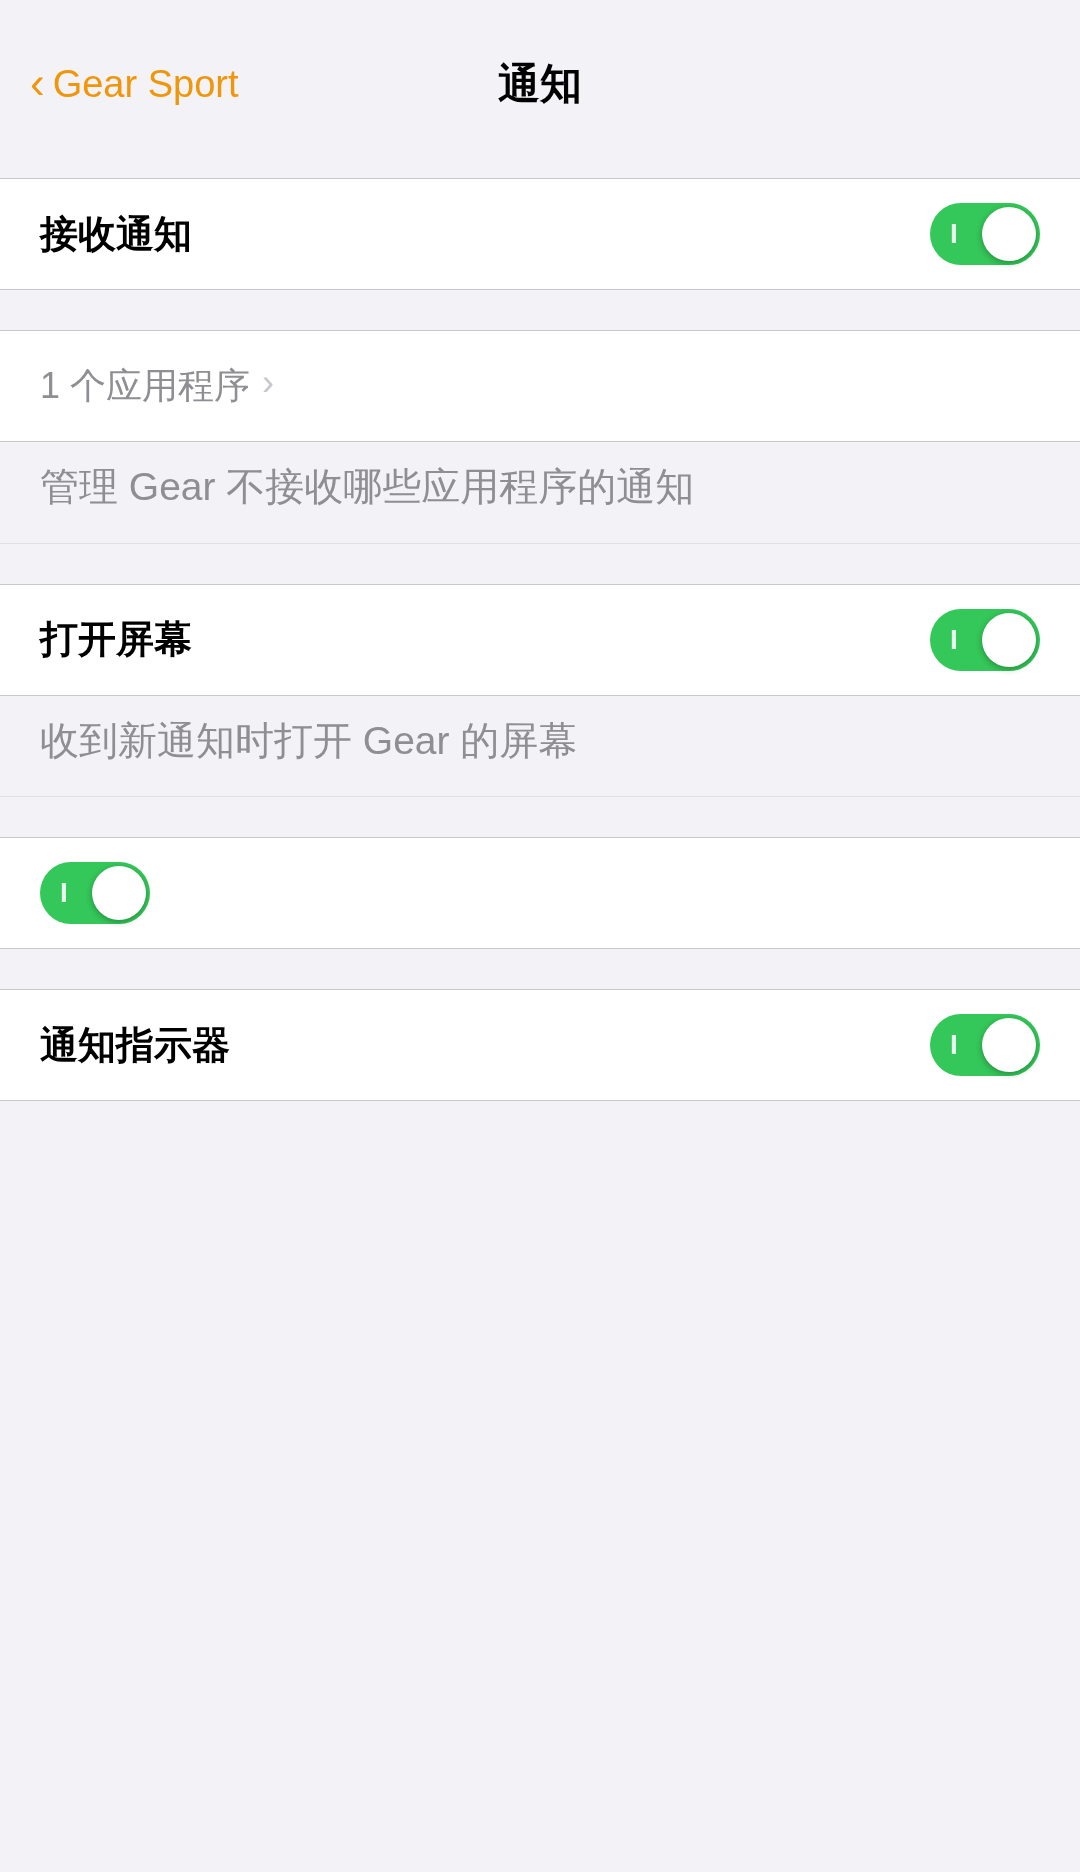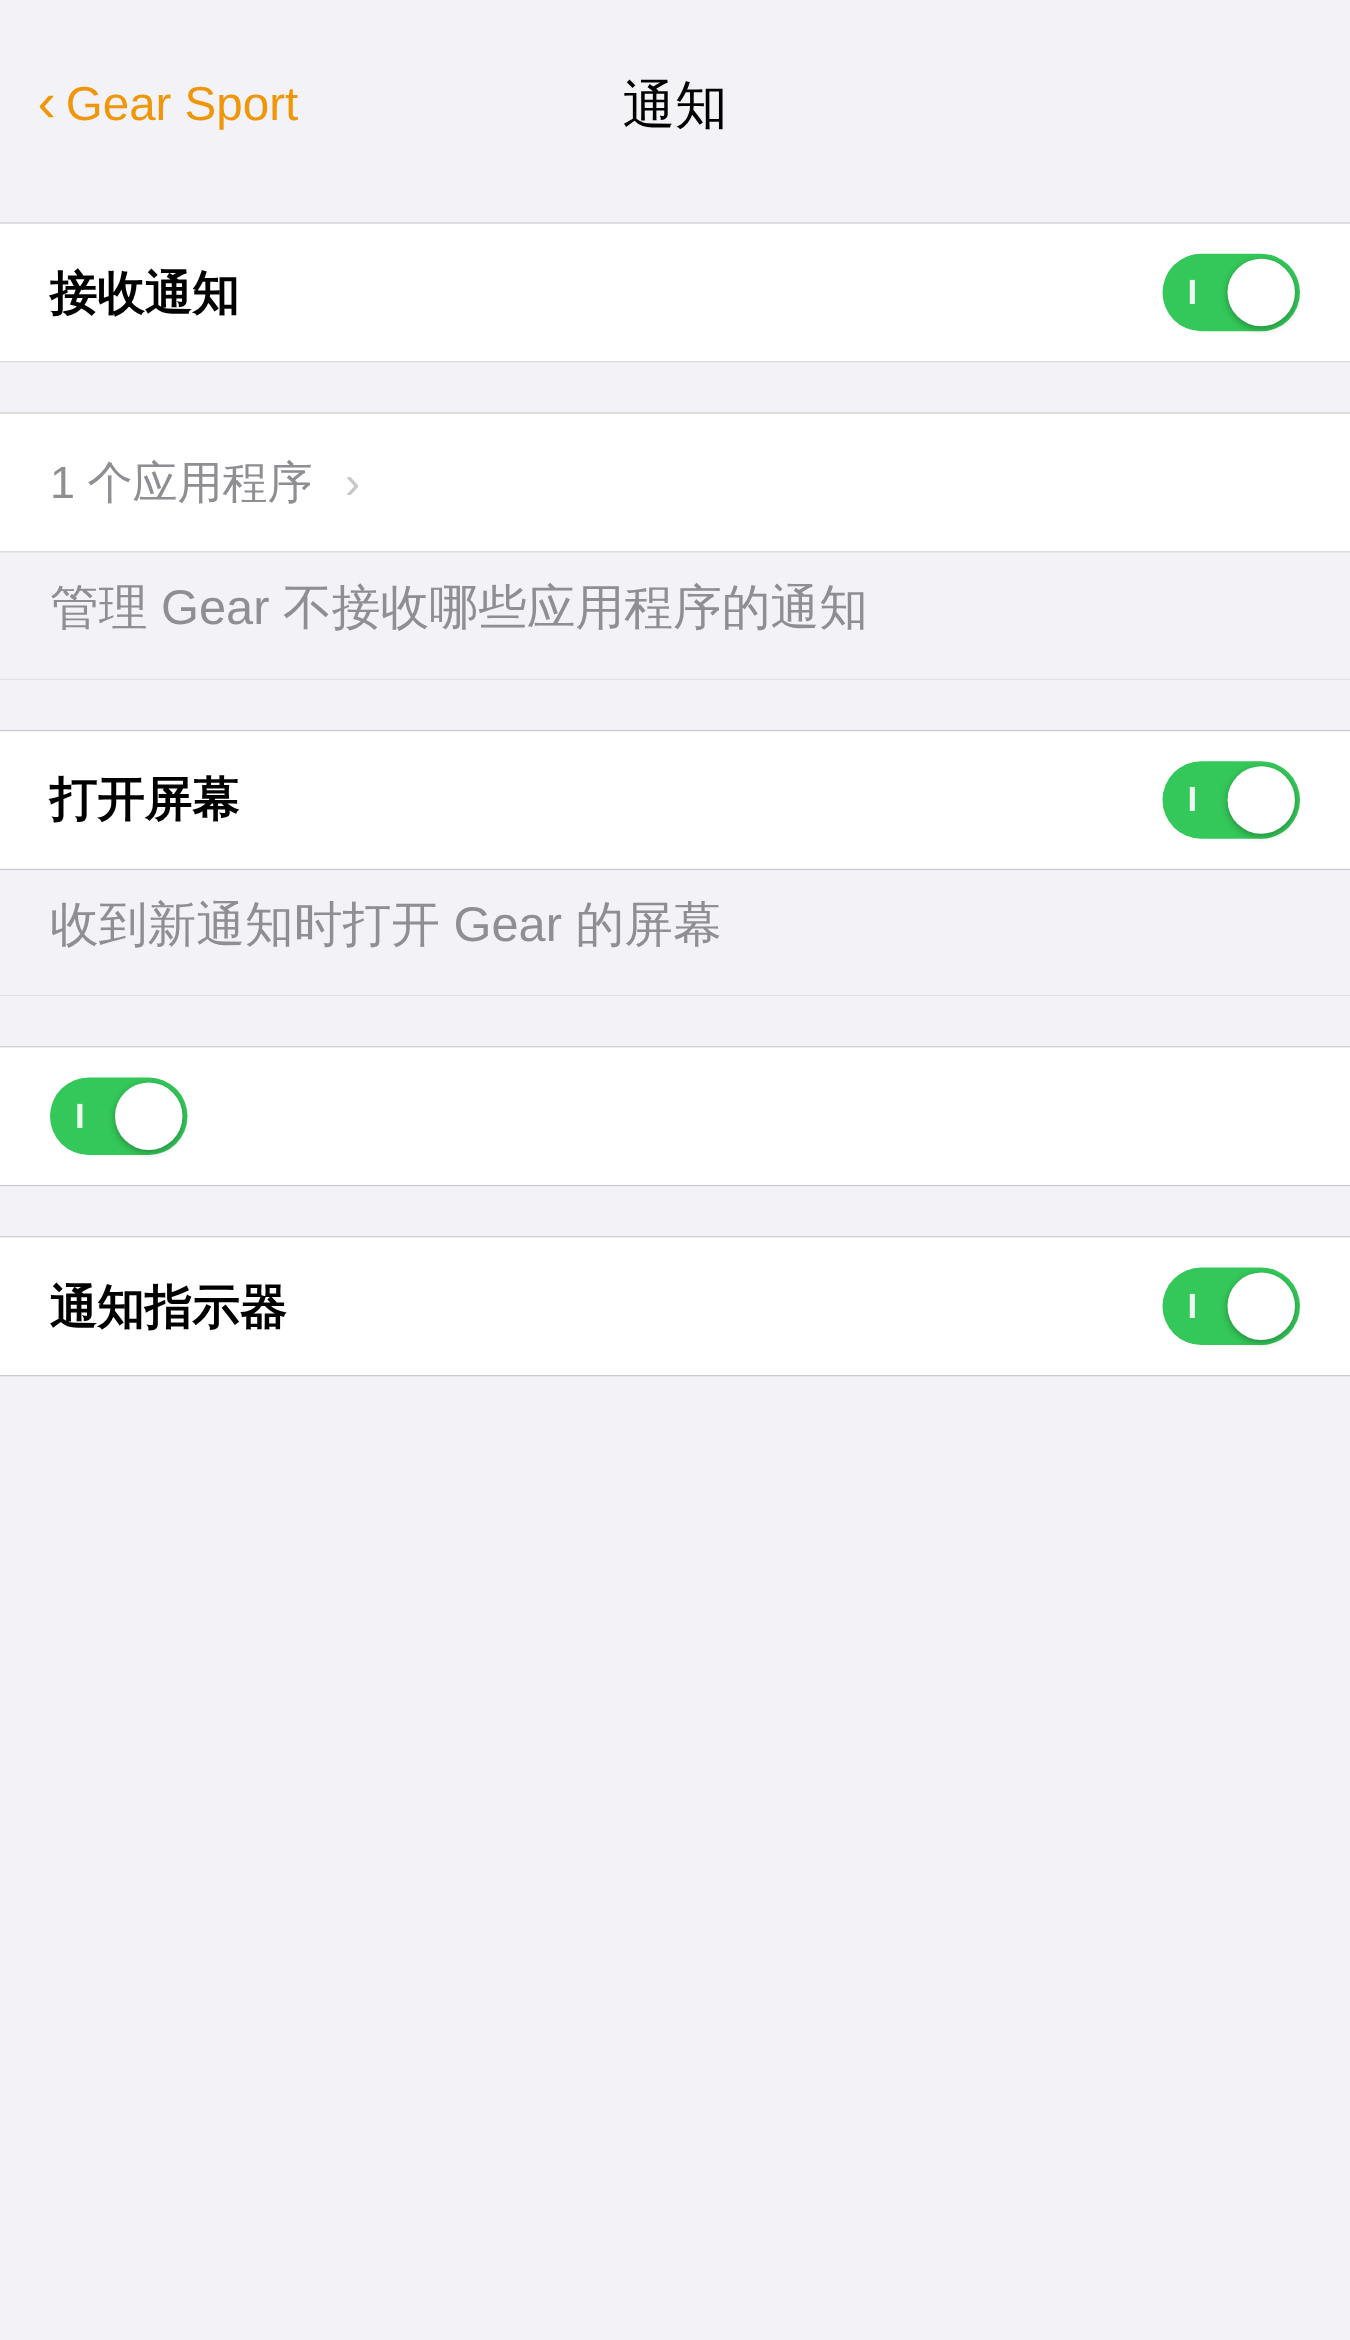--- a/index.html
+++ b/index.html
@@ -42,21 +42,21 @@
 
     .nav-back .chevron {
       font-size: 44px;
       font-weight: 300;
       line-height: 1;
       margin-top: -2px;
     }
 
     .nav-title {
       font-size: 42px;
-      font-weight: 400;
+      font-weight: 700;
       color: #000;
       text-align: center;
     }
 
     .section-gap {
       height: 40px;
       background-color: #f2f2f7;
     }
 
     .settings-group {
@@ -80,22 +80,21 @@
     }
 
     .settings-row-label {
       font-size: 38px;
       font-weight: 700;
       color: #000;
     }
 
     .settings-row-value {
       display: flex;
-      align-items: center;
-      gap: 26px;
+      gap: 12px;
       color: #8e8e93;
       font-size: 36px;
     }
 
     .settings-row-value .chevron-right {
       color: #c7c7cc;
       font-size: 36px;
       font-weight: 300;
     }
 

